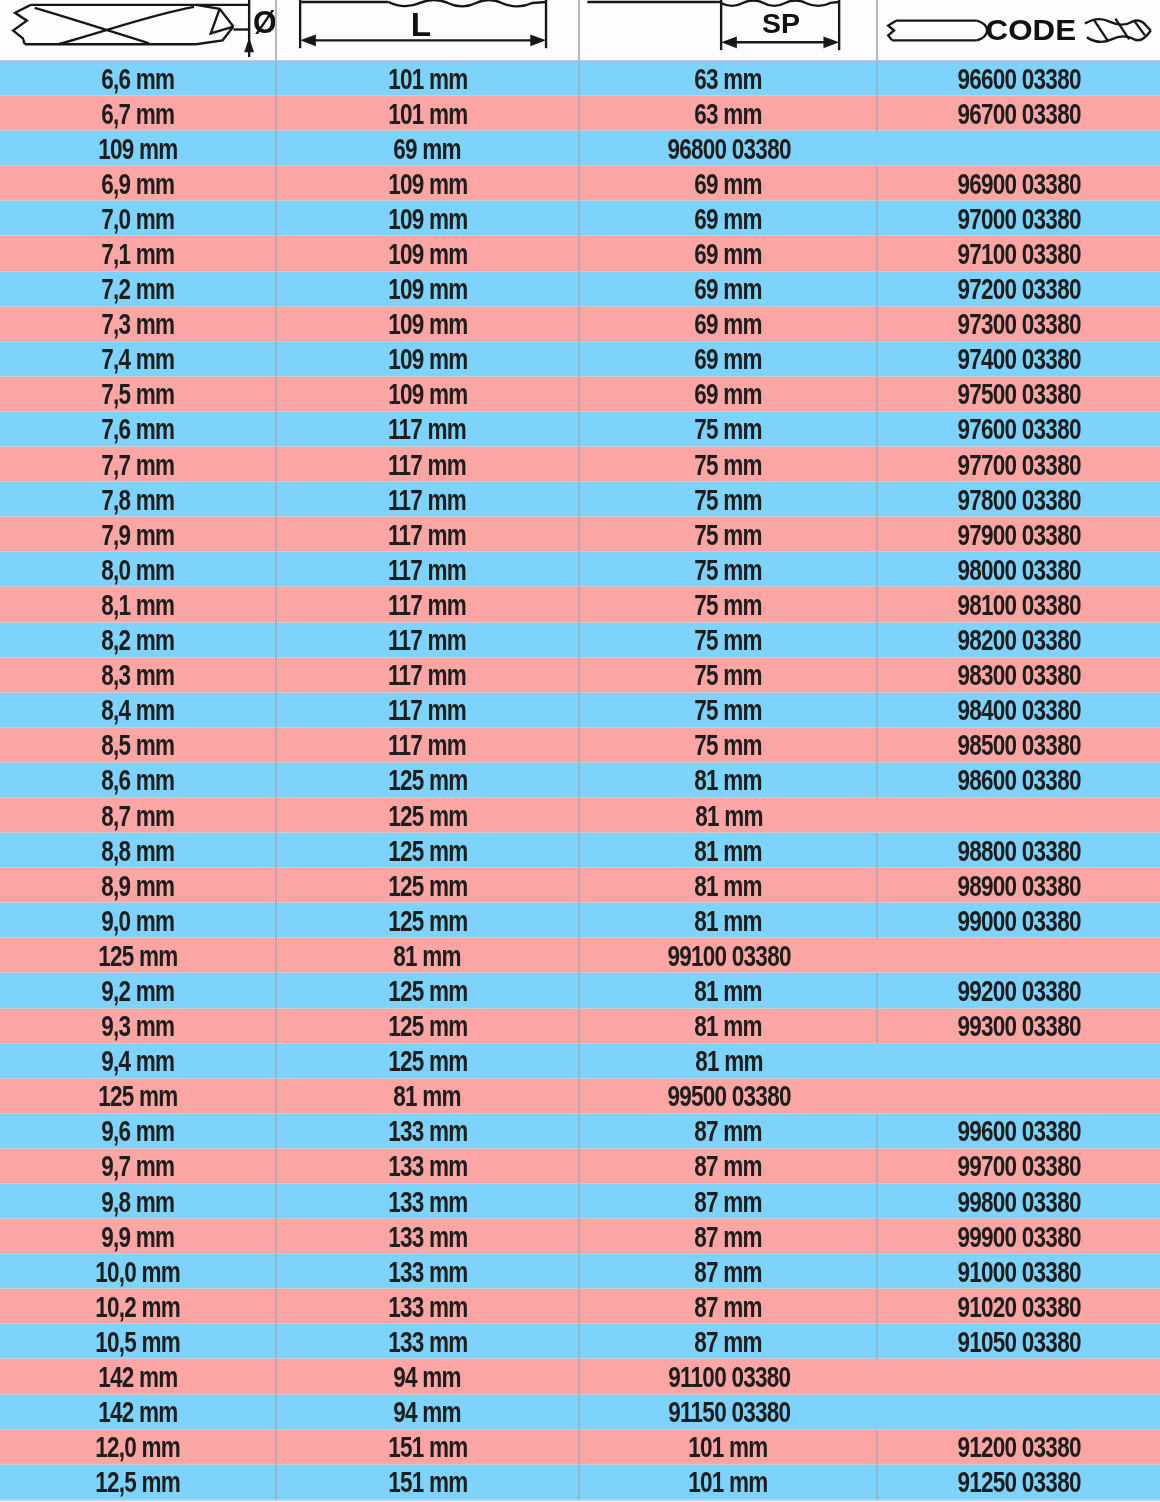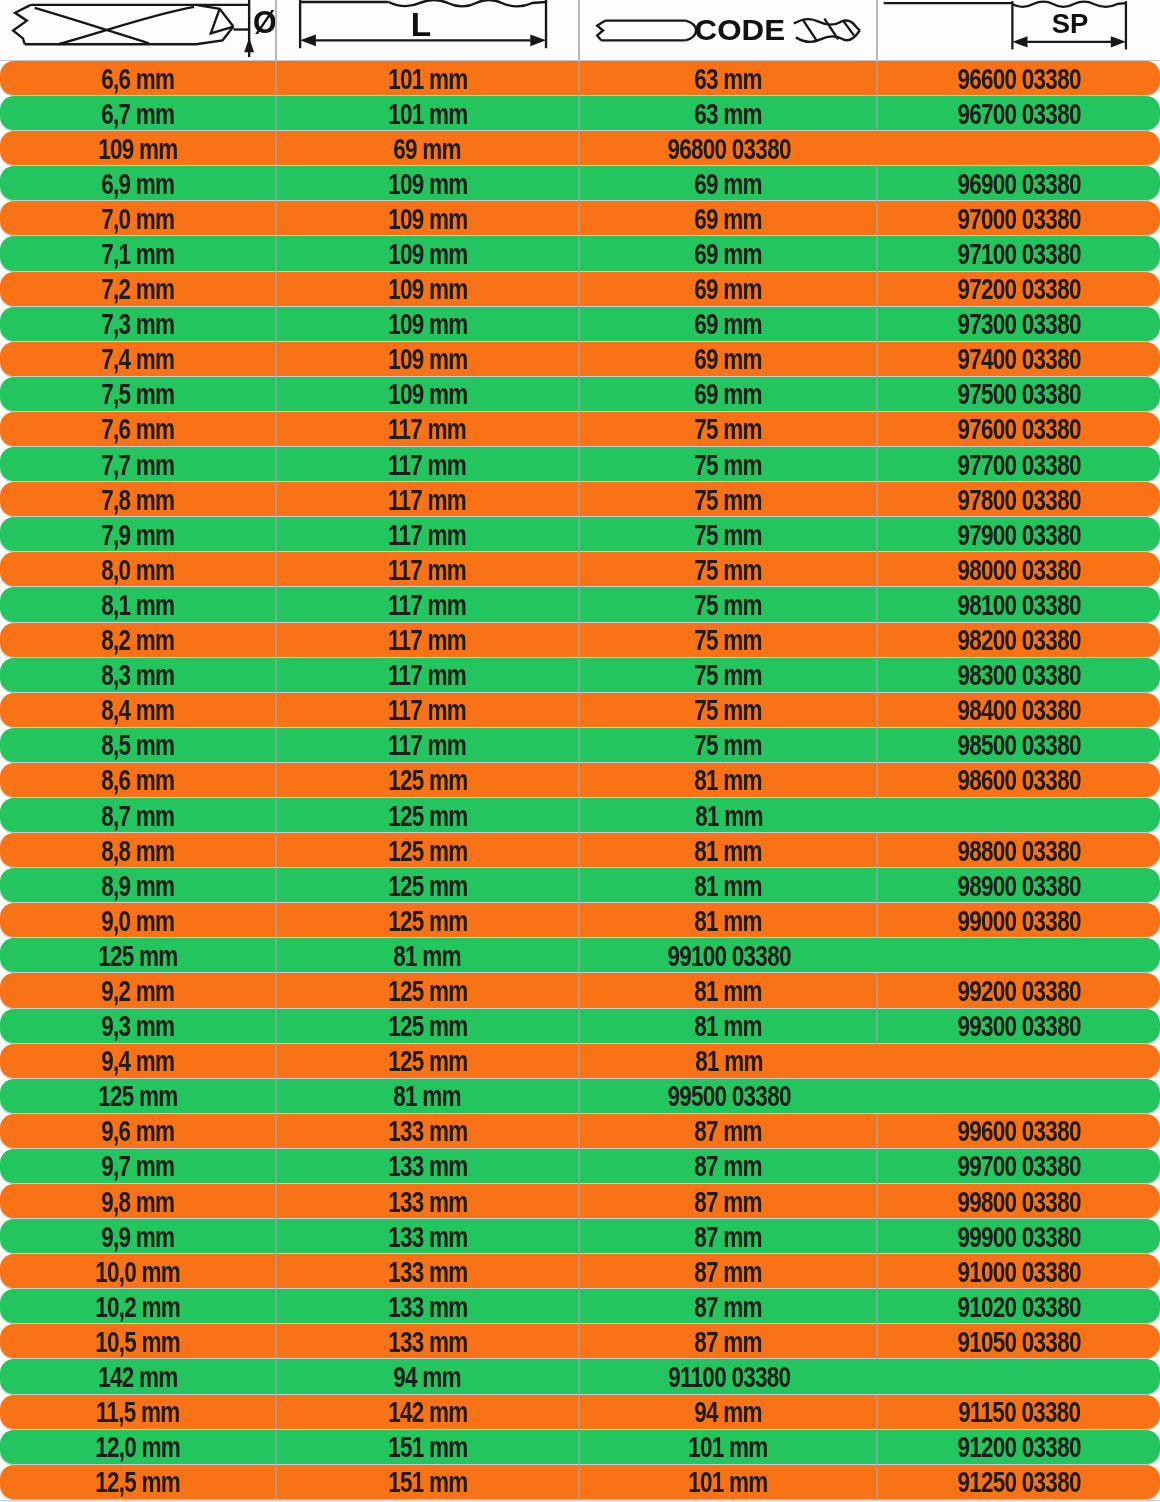--- a/index.html
+++ b/index.html
@@ -11,22 +11,22 @@
   .hcell{position:relative;box-sizing:border-box;border-right:2px solid #b3b9be;}
   .hcell:last-child{border-right:none;}
   .hcell svg{position:absolute;left:0;top:0;width:100%;height:100%;display:block;}
   .hcell svg path, .hcell svg line{fill:none;stroke:#171717;stroke-width:2.4;}
   .hcell svg polygon{fill:#171717;stroke:none;}
   .hcell svg text{fill:#111;font-family:"Liberation Sans",sans-serif;font-weight:bold;}
 
   
   .tbody{display:flex;flex-direction:column;}
   .row{height:35.1px;display:grid;grid-template-columns:277px 303px 298px 282px;box-shadow:inset 0 -1px 0 #c9ced2;}
-  .row.blue{background:#f97316;border-radius:14px;}
-  .row.white{background:#22c55e;border-radius:14px;}
+  .row.blue{background:#7dd3fc;}
+  .row.white{background:#fca5a5;}
   .cell{display:flex;align-items:center;justify-content:center;box-sizing:border-box;border-right:2px solid rgba(158,165,171,0.6);color:#1d1d1b;font-weight:700;font-size:30px;line-height:1;}
   .cell:last-child{border-right:none;}
   .cond{display:inline-block;transform:scaleX(0.75);transform-origin:50% 50%;letter-spacing:-1px;white-space:nowrap;}
 
   .cut{flex:1;background:#f2f2f2;border-top:1px solid #c9ced2;}
 </style>
 </head>
 <body>
 
 <div class="page">
@@ -61,55 +61,55 @@
         <path d="M22,2 H112"></path>
         <path d="M112,2 Q128,10 144,3 Q158,-3 172,3 Q187,10 201,3 Q214,-3 227,3 Q243,10 258,3 L272,2"></path>
 
         <path d="M22,0 V49"></path>
         <path d="M272,0 V49"></path>
 
         <path d="M34,41 H260"></path>
         <polygon points="22,41 38,35 38,47"></polygon>
         <polygon points="272,41 256,35 256,47"></polygon>
         <text x="145" y="37" font-size="34" text-anchor="middle">L</text>
+      </svg>
+    </div>
+
+    <div class="hcell">
+      <svg viewBox="0 0 298 61">
+
+        <path d="M6,2 H142"></path>
+        <path d="M142,3 Q153,9 164,3 Q175,-2 185,3 Q196,9 207,3 Q218,-2 228,3 Q241,9 253,3 L262,2"></path>
+
+        <path d="M142,0 V51"></path>
+        <path d="M262,0 V51"></path>
+
+        <path d="M152,43 H252"></path>
+        <polygon points="142,43 158,37 158,49"></polygon>
+        <polygon points="262,43 246,37 246,49"></polygon>
+        <text x="203" y="34" font-size="29" text-anchor="middle">SP</text>
       </svg>
     </div>
 
     <div class="hcell">
       <svg viewBox="0 0 282 61">
 
         <path d="M16,21 H98"></path>
         <path d="M12,41 H98"></path>
         <path d="M16,21 L8,26 L14,31 L8,36 L12,41"></path>
         <path d="M98,21 C112,25 112,37 98,41"></path>
 
         <path d="M208,24 Q221,16 233,22 Q246,28 256,22 Q265,18 271,27 L275,31"></path>
         <path d="M210,38 Q223,46 235,40 Q248,34 258,40 Q266,44 275,31"></path>
         <path d="M217,20 L231,41"></path>
         <path d="M239,19 L253,40"></path>
         <path d="M258,21 L269,36"></path>
         <text x="153" y="41" font-size="30" text-anchor="middle" textLength="92" lengthAdjust="spacingAndGlyphs">CODE</text>
       </svg>
     </div>
-
-    <div class="hcell">
-      <svg viewBox="0 0 298 61">
-
-        <path d="M6,2 H142"></path>
-        <path d="M142,3 Q153,9 164,3 Q175,-2 185,3 Q196,9 207,3 Q218,-2 228,3 Q241,9 253,3 L262,2"></path>
-
-        <path d="M142,0 V51"></path>
-        <path d="M262,0 V51"></path>
-
-        <path d="M152,43 H252"></path>
-        <polygon points="142,43 158,37 158,49"></polygon>
-        <polygon points="262,43 246,37 246,49"></polygon>
-        <text x="203" y="34" font-size="29" text-anchor="middle">SP</text>
-      </svg>
-    </div>
   </div>
 
   <div class="tbody" id="tbody">
       <div class="row blue">
         <div class="cell">
           <span class="cond">6,6 mm</span>
         </div>
         <div class="cell">
           <span class="cond">101 mm</span>
         </div>
@@ -614,23 +614,20 @@
           <span class="cond">142 mm</span>
         </div>
         <div class="cell">
           <span class="cond">94 mm</span>
         </div>
         <div class="cell">
           <span class="cond">91100 03380</span>
         </div>
       </div>
       <div class="row blue">
-        <div class="cell">
-          <span class="cond">11,5 mm</span>
-        </div>
         <div class="cell">
           <span class="cond">142 mm</span>
         </div>
         <div class="cell">
           <span class="cond">94 mm</span>
         </div>
         <div class="cell">
           <span class="cond">91150 03380</span>
         </div>
       </div>

